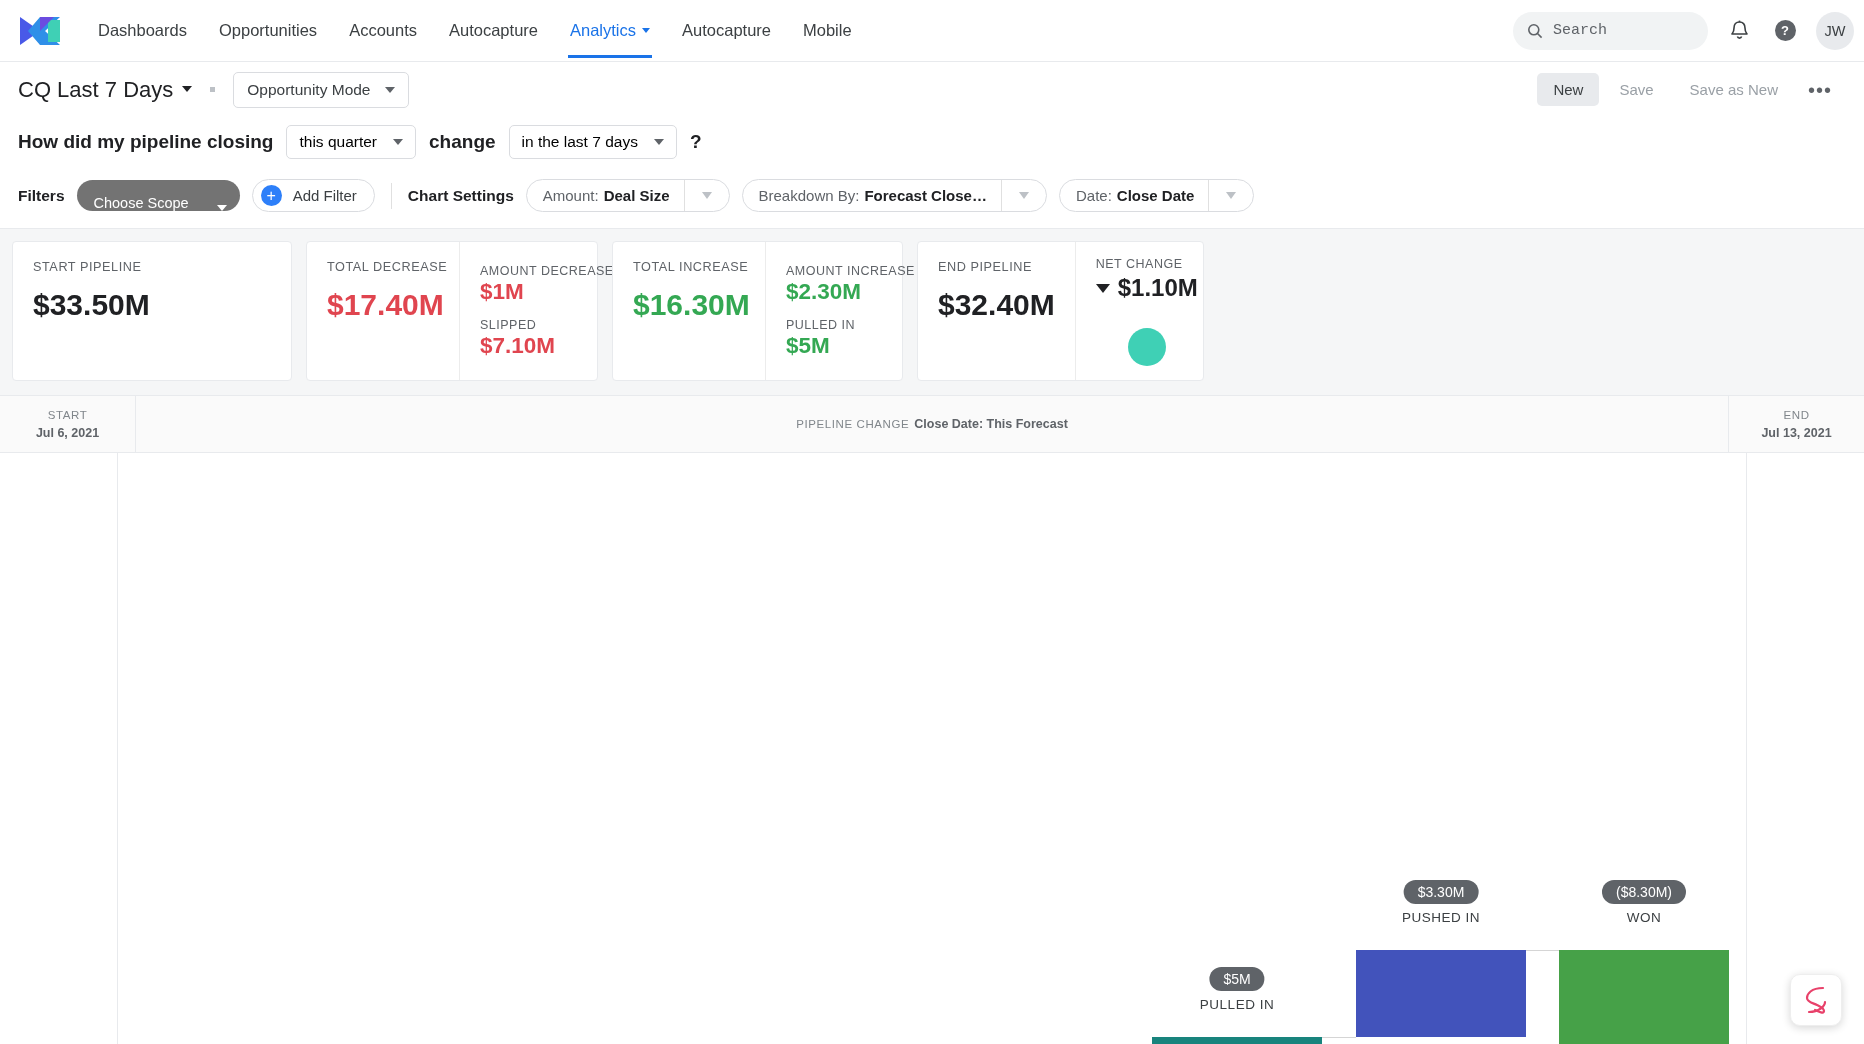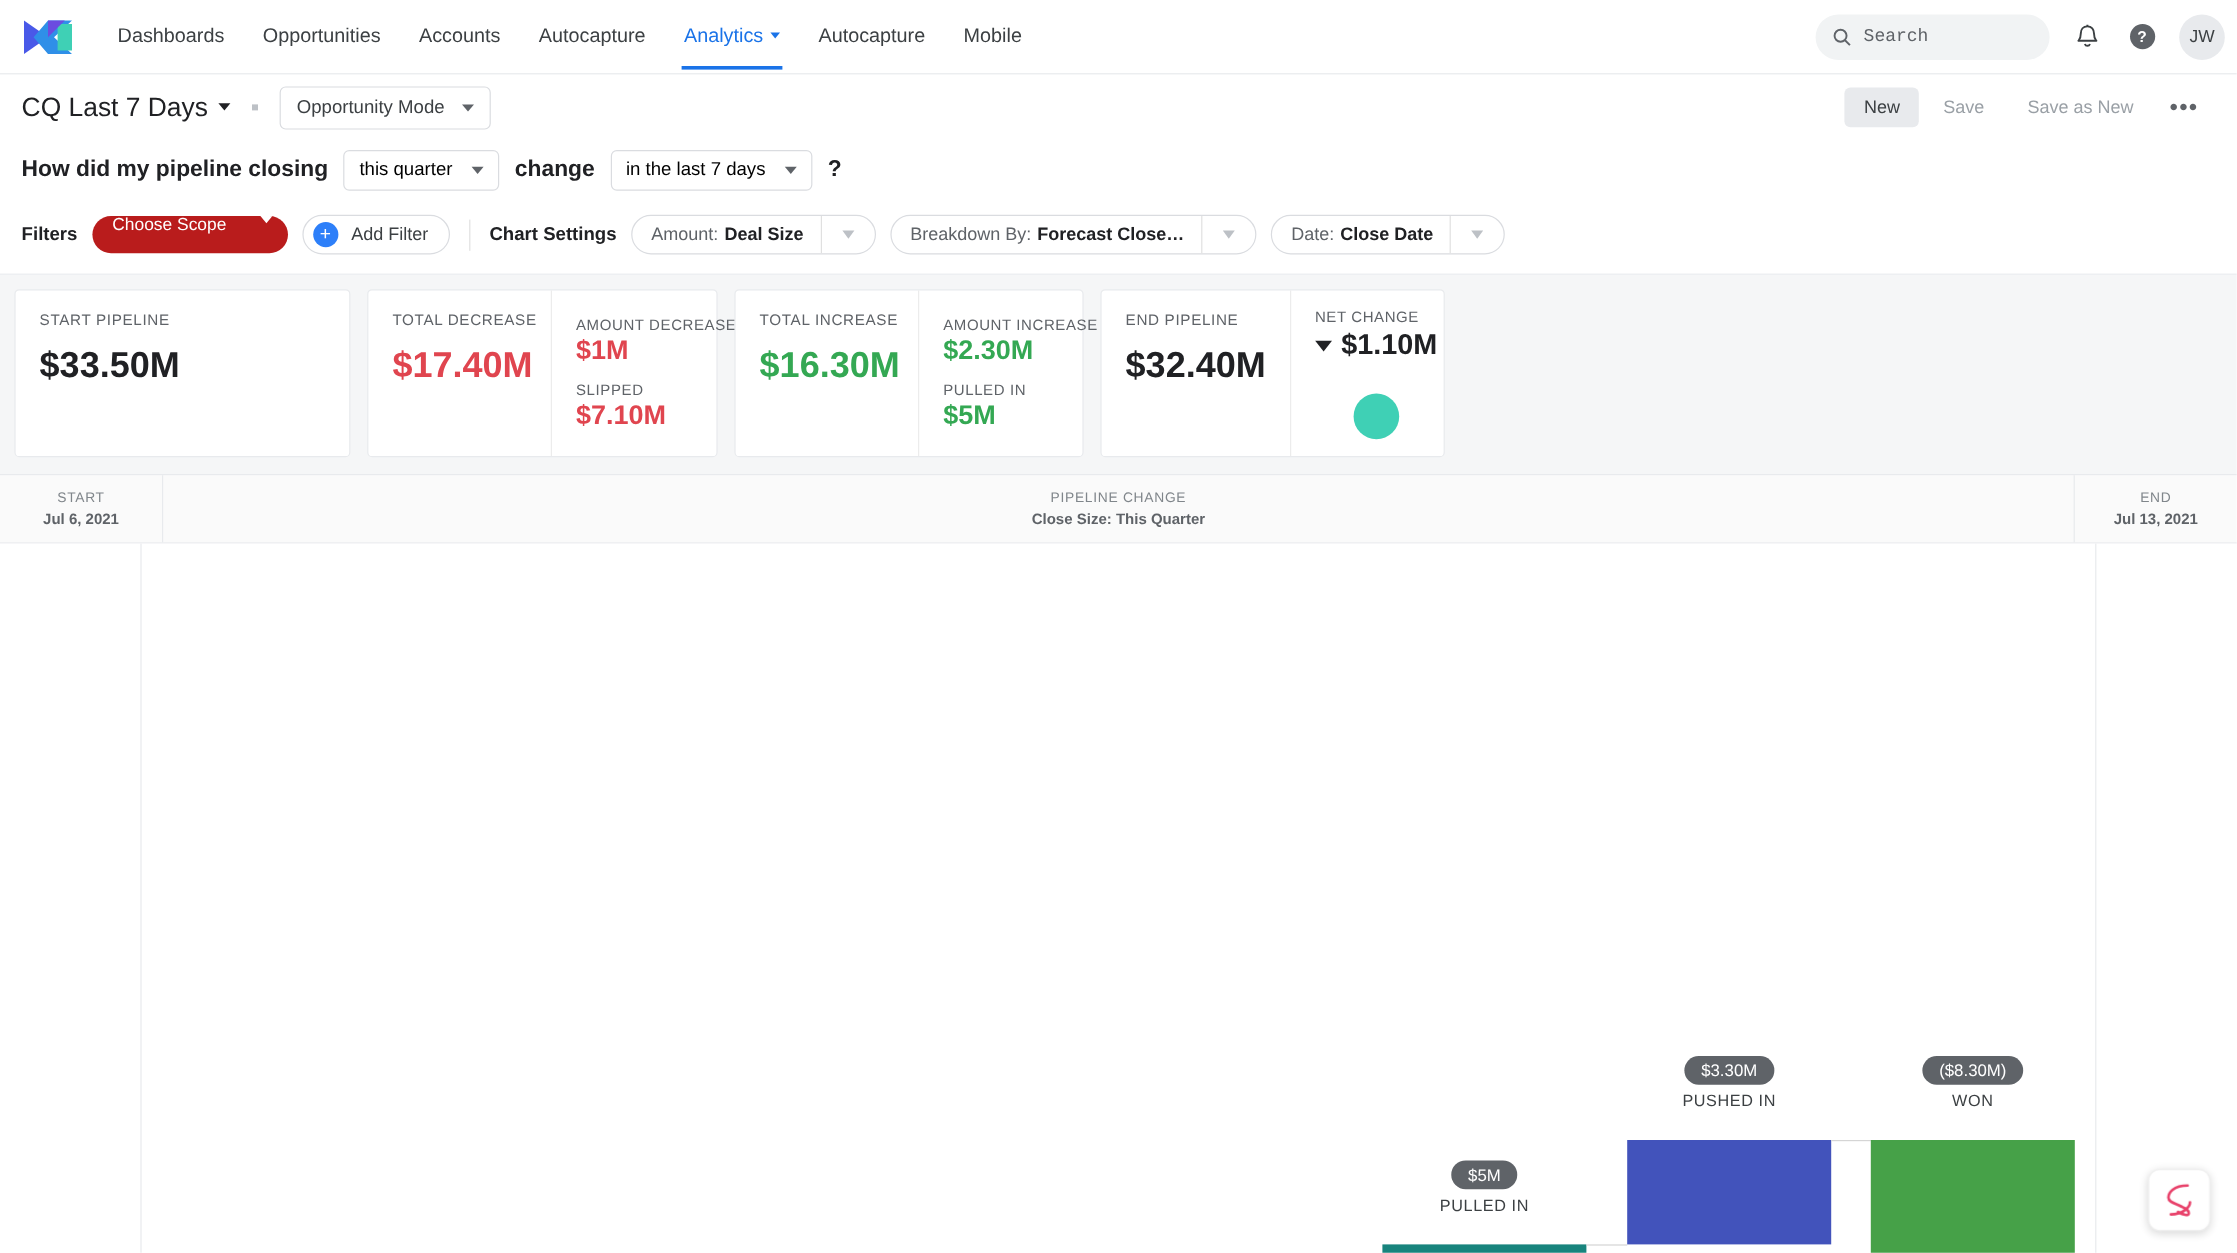--- a/index.html
+++ b/index.html
@@ -143,22 +143,22 @@
 
   
   .filterrow {
     display: flex; align-items: center;
     padding: 6px 18px 16px 18px;
     gap: 12px;
     border-bottom: 1px solid #e8eaed;
   }
   .lbl-strong { font-size: 15.5px; font-weight: bold; color: #202124; }
   .scope-pill {
-    display: flex; align-items: flex-start;
-    background: #b91c1c; border-radius: 17px;
+    display: flex; align-items: flex-end;
+    background: #737373; border-radius: 17px;
     height: 31px; overflow: hidden; cursor: pointer;
   }
   .scope-pill .txt {
     color: #fff; font-size: 14.5px;
     padding: 0 14px 0 17px;
     display: flex; align-items: center;
   }
   .scope-pill .div { width: 1px; background: rgba(255,255,255,.45); }
   .scope-pill .arrowbox {
     padding: 0 13px; display: flex; align-items: center;
@@ -253,21 +253,21 @@
     border-bottom: 1px solid #e8eaed;
     border-top: 1px solid #e8eaed;
     height: 58px;
   }
   .ch-left, .ch-right {
     width: 136px; display: flex; flex-direction: column;
     align-items: center; justify-content: center; gap: 5px;
   }
   .ch-left { border-right: 1px solid #e8eaed; }
   .ch-right { border-left: 1px solid #e8eaed; }
-  .ch-mid { flex: 1; display: flex; flex-direction: column; align-items: center; justify-content: center; gap: 5px; }
+  .ch-mid { flex: 1; display: flex; flex-direction: row; align-items: center; justify-content: center; gap: 5px; }
   .ch-t1 { font-size: 11.5px; letter-spacing: .6px; color: #80868b; text-transform: uppercase; }
   .ch-t2 { font-size: 12.5px; color: #5f6368; font-weight: bold;}
 
   
   .chartarea {
     position: relative;
     height: 595px;
     background: #fff;
   }
   .axis-left { position: absolute; left: 117px; top: 0; bottom: 0; width: 1px; background: #e8eaed; }
@@ -490,21 +490,21 @@
   </div>
 </div>
 
 <div class="charthdr">
   <div class="ch-left">
     <div class="ch-t1">START</div>
     <div class="ch-t2">Jul 6, 2021</div>
   </div>
   <div class="ch-mid">
     <div class="ch-t1">PIPELINE CHANGE</div>
-    <div class="ch-t2">Close Size: This Quarter</div>
+    <div class="ch-t2">Close Date: This Forecast</div>
   </div>
   <div class="ch-right">
     <div class="ch-t1">END</div>
     <div class="ch-t2">Jul 13, 2021</div>
   </div>
 </div>
 
 <div class="chartarea">
   <div class="axis-left"></div>
   <div class="axis-right"></div>

